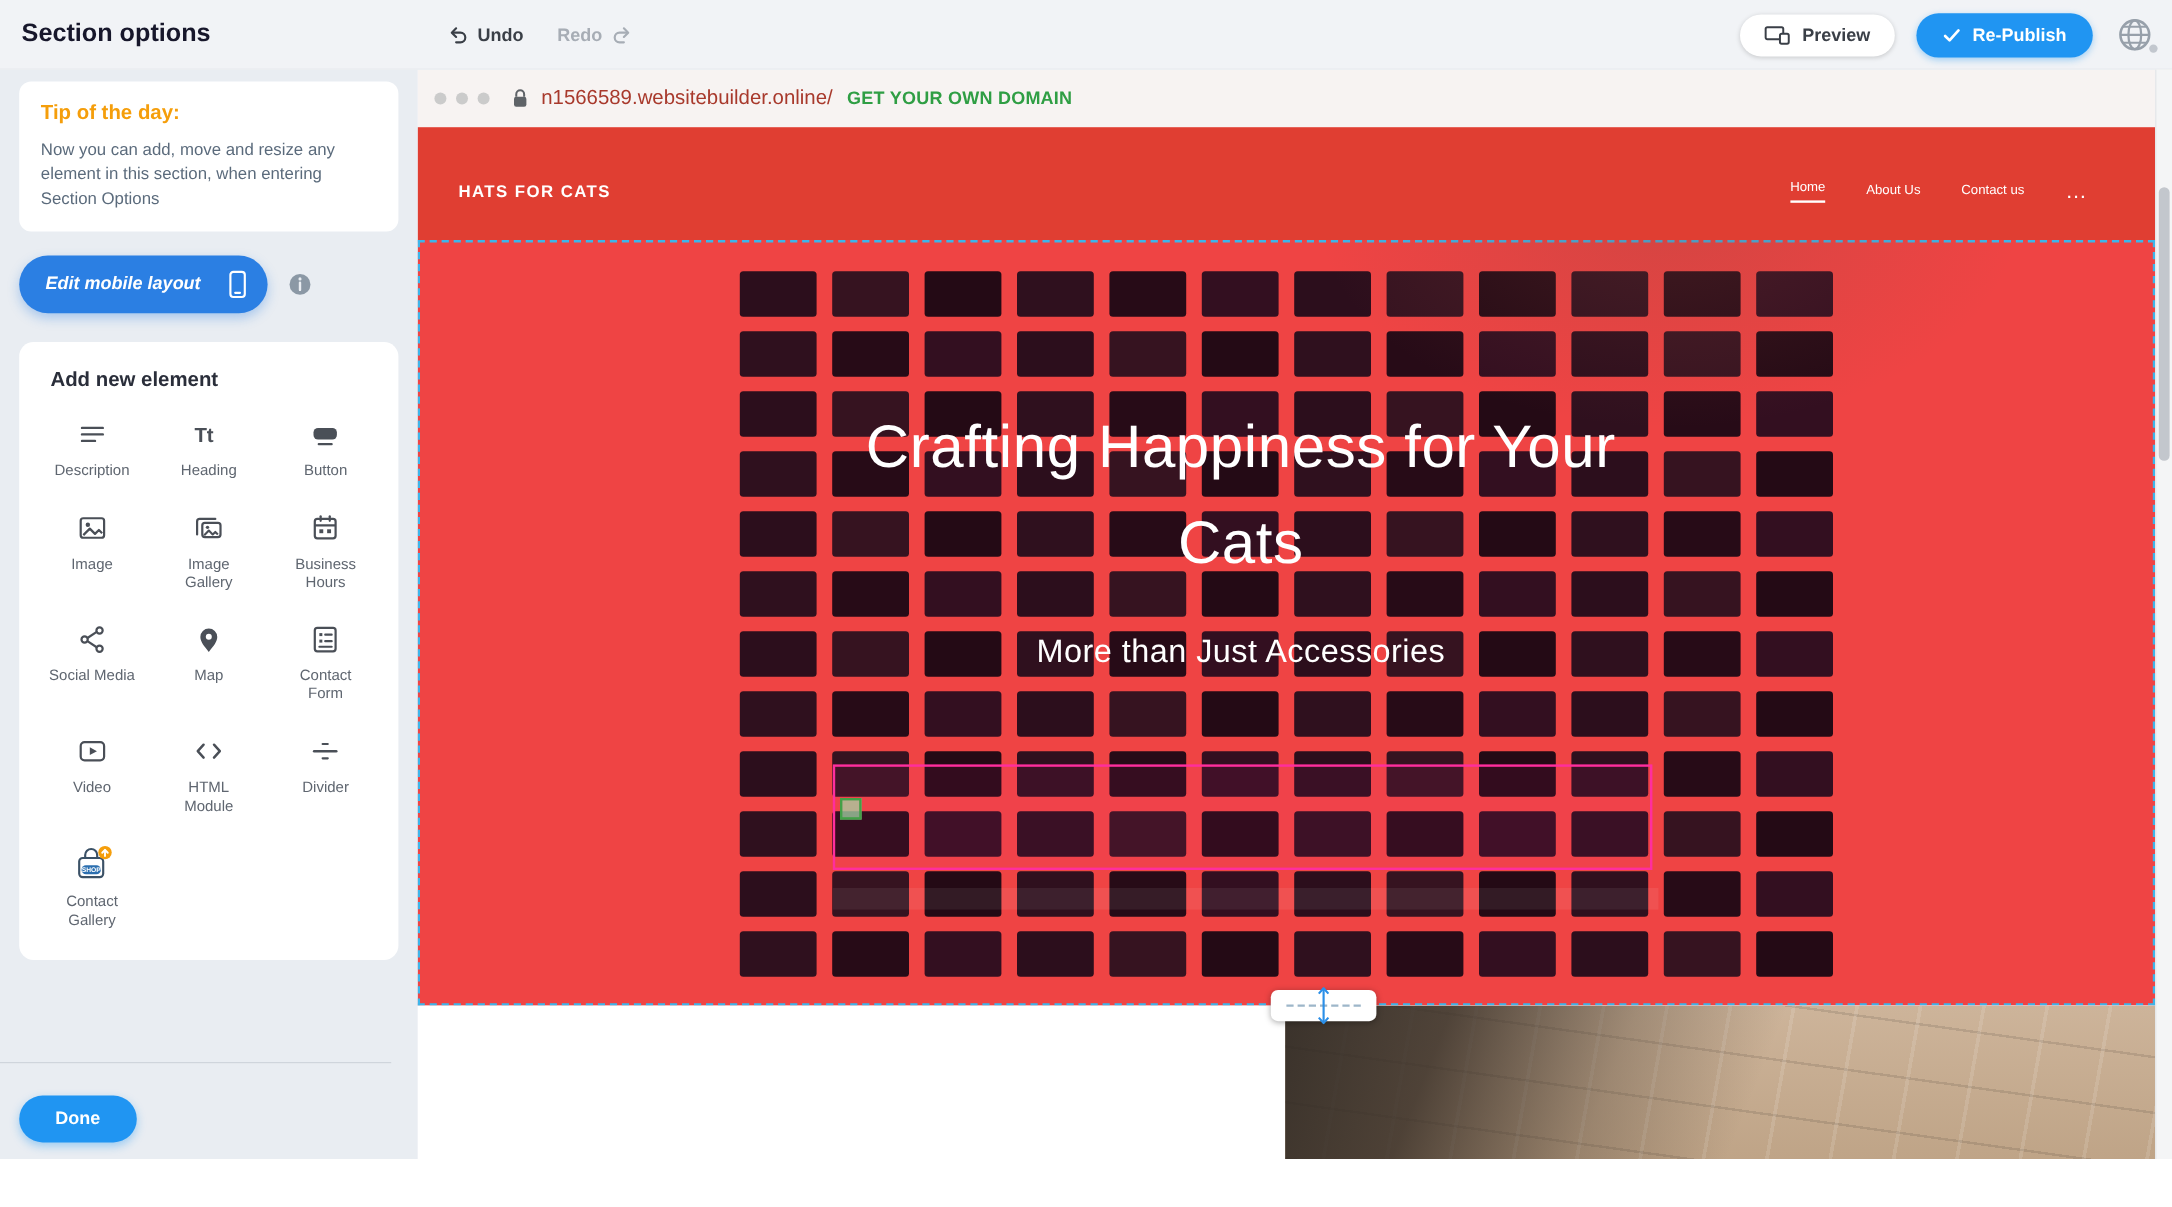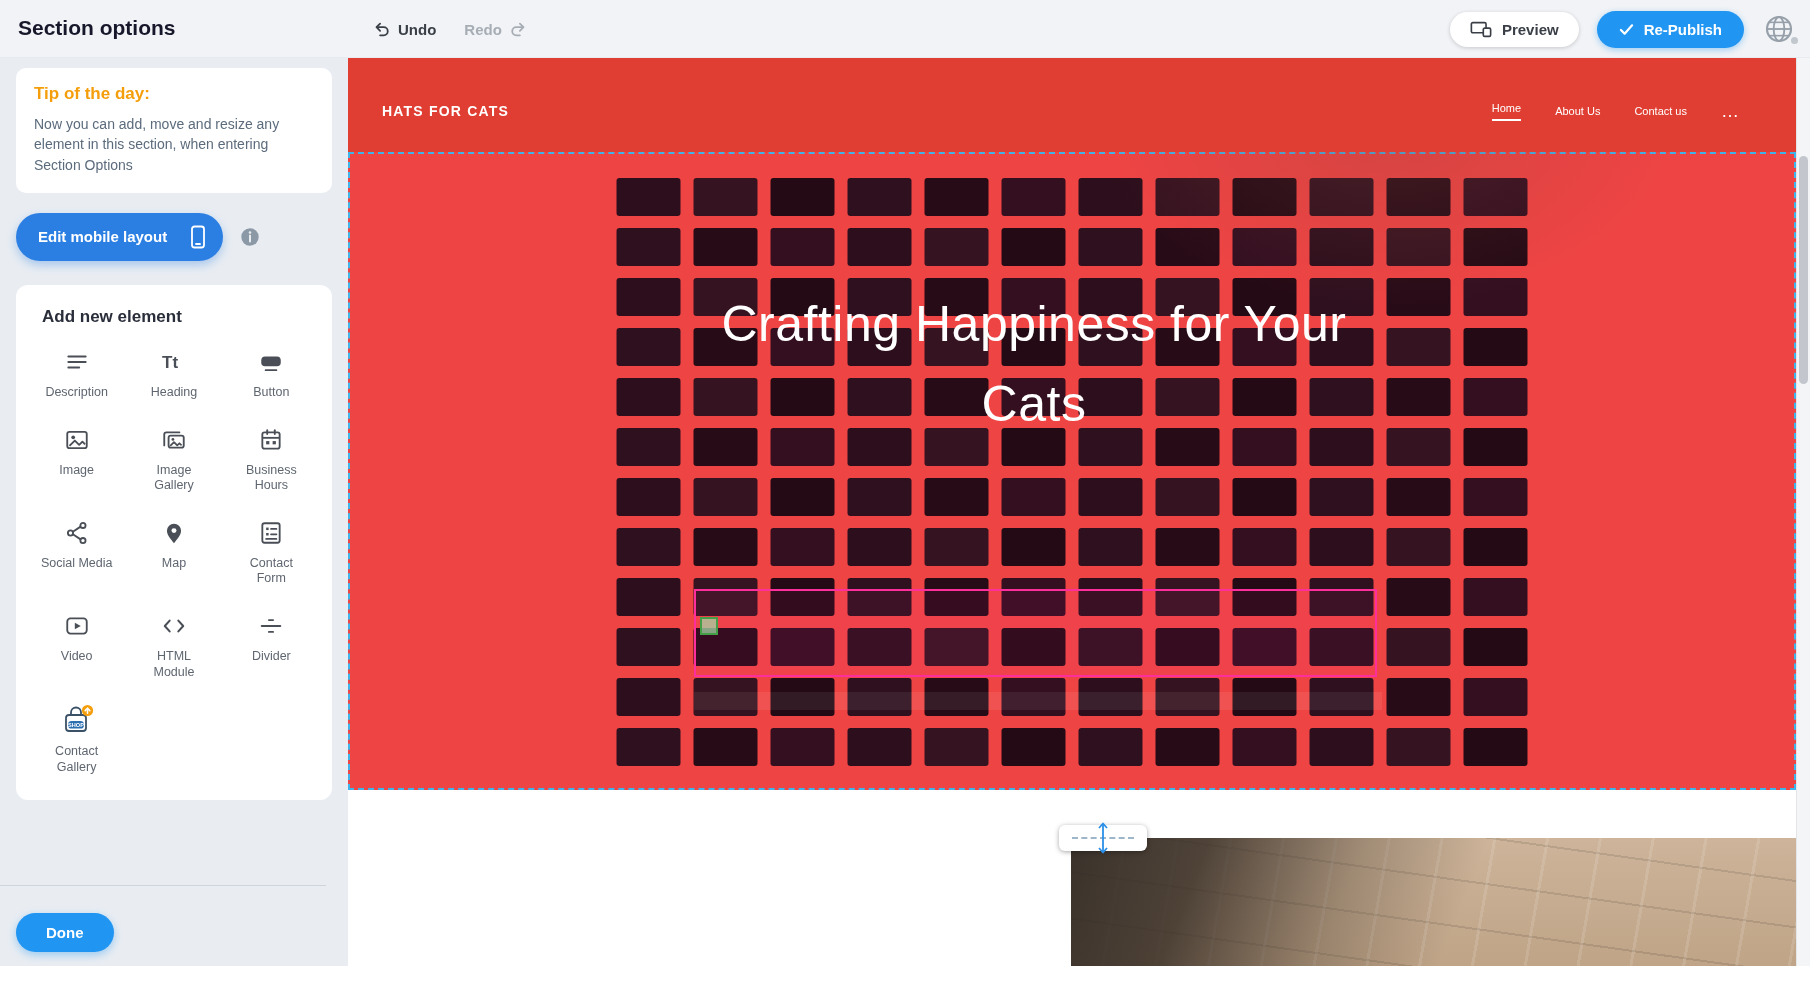--- a/index.html
+++ b/index.html
@@ -22,21 +22,21 @@
 
   
   .sidebar { position:absolute; top:58px; left:0; width:348px; bottom:0; background:#e9edf2; z-index:10; }
   .tabs { display:flex; align-items:center; gap:6px; padding:16px 0 12px 30px; }
   .tab { font-size:15px; color:#2c3038; padding:9px 17px; border-radius:20px; font-weight:500; }
   .tab.active { background:#fff; font-weight:700; box-shadow:0 1px 3px rgba(0,0,0,.12); }
   .tip-card { margin:10px 16px 20px 16px; background:#fff; border-radius:10px; padding:16px 18px 18px; }
   .tip-heading { color:#f59e0b; font-weight:700; font-size:17px; margin-bottom:10px; }
   .tip-body { color:#5b6b7c; font-size:14px; line-height:1.45; }
   .mobile-row { display:flex; align-items:center; gap:16px; margin:14px 16px 24px 16px; }
-  .mobile-btn { background:#2b7fe3; color:#fff; border-radius:24px; height:48px; padding:0 16px 0 22px; display:flex; align-items:center; gap:22px; font-weight:700; font-size:15px; box-shadow:0 4px 10px rgba(43,127,227,.35); }
+  .mobile-btn { background:#2b7fe3; color:#fff; border-radius:24px; height:48px; padding:0 16px 0 22px; display:flex; align-items:center; gap:22px; font-weight:700; font-size:15px; box-shadow:0 4px 10px rgba(43,127,227,.35);font-style:italic; }
   .add-card { margin:0 16px; background:#fff; border-radius:12px; padding:20px 12px 24px; }
   .add-title { font-size:17px; color:#2a2e3a; font-weight:600; margin:2px 0 20px 14px; }
   .el-grid { display:grid; grid-template-columns:repeat(3,1fr); row-gap:24px; }
   .el-item { display:flex; flex-direction:column; align-items:center; gap:8px; }
   .el-icon { width:30px; height:30px; display:flex; align-items:center; justify-content:center; color:#4a4f57; }
   .el-label { font-size:12.5px; color:#5f6670; text-align:center; line-height:1.25; max-width:72px; }
   .sidebar-divider { position:absolute; bottom:80px; left:0; width:326px; border-top:1px solid #cfd5dc; }
   .done-btn { position:absolute; left:16px; bottom:14px; background:#2095f2; color:#fff; border-radius:20px; padding:11px 30px; font-weight:700; font-size:15px; box-shadow:0 3px 8px rgba(32,149,242,.4); }
 
   
@@ -333,20 +333,35 @@
 
       </div>
     </div>
 
     <div class="sidebar-divider" data-interactable="false"></div>
     <div class="done-btn" data-interactable="true">Done</div>
   </div>
 
   <div class="main" data-interactable="false">
 
+    <div class="browser-bar" data-interactable="false">
+      <div class="win-dots" data-interactable="false">
+        <span class="win-dot" data-interactable="false"></span>
+        <span class="win-dot" data-interactable="false"></span>
+        <span class="win-dot" data-interactable="false"></span>
+      </div>
+      <span data-interactable="false">
+        <svg width="15" height="18" viewBox="0 0 16 19">
+            <path d="M4.5 8 V5.8 a3.5 3.5 0 0 1 7 0 V8" fill="none" stroke="#5f6368" stroke-width="1.8"></path>
+            <rect x="2.5" y="8" width="11" height="9" rx="2" fill="#5f6368"></rect>
+          </svg>
+      </span>
+      <span class="site-url" data-interactable="false">n1566589.websitebuilder.online/</span>
+      <span class="domain-cta" data-interactable="true">GET YOUR OWN DOMAIN</span>
+    </div>
 
     <div class="site-header" data-interactable="false">
       <span class="logo" data-interactable="false">HATS FOR CATS</span>
       <div class="nav" data-interactable="false">
         <span class="nav-item active" data-interactable="true">Home</span>
         <span class="nav-item" data-interactable="true">About Us</span>
         <span class="nav-item" data-interactable="true">Contact us</span>
         <span class="nav-item nav-more" data-interactable="true">…</span>
       </div>
     </div>
@@ -493,20 +508,21 @@
           <div class="tile" data-interactable="false" style="background: rgb(36, 10, 21);"></div>
           <div class="tile" data-interactable="false" style="background: rgb(47, 16, 30);"></div>
           <div class="tile" data-interactable="false" style="background: rgb(39, 11, 23);"></div>
           <div class="tile" data-interactable="false" style="background: rgb(51, 15, 32);"></div>
           <div class="tile" data-interactable="false" style="background: rgb(44, 14, 28);"></div>
           <div class="tile" data-interactable="false" style="background: rgb(54, 19, 32);"></div>
           <div class="tile" data-interactable="false" style="background: rgb(36, 10, 21);"></div>
         </div>
       <div class="hero-text" data-interactable="false">
         <div class="hero-heading" data-interactable="true">Crafting Happiness for Your Cats</div>
+        <div class="hero-sub" data-interactable="true">More than Just Accessories</div>
       </div>
       <div class="hero-ghost" data-interactable="false"></div>
       <div class="hero-para-box" data-interactable="true">
         <span class="drag-square" data-interactable="true"></span>
       </div>
     </div>
 
     <div class="resize-handle" data-interactable="true">
       <span class="resize-dash" data-interactable="false"></span>
       <span class="resize-arrows" data-interactable="false">

